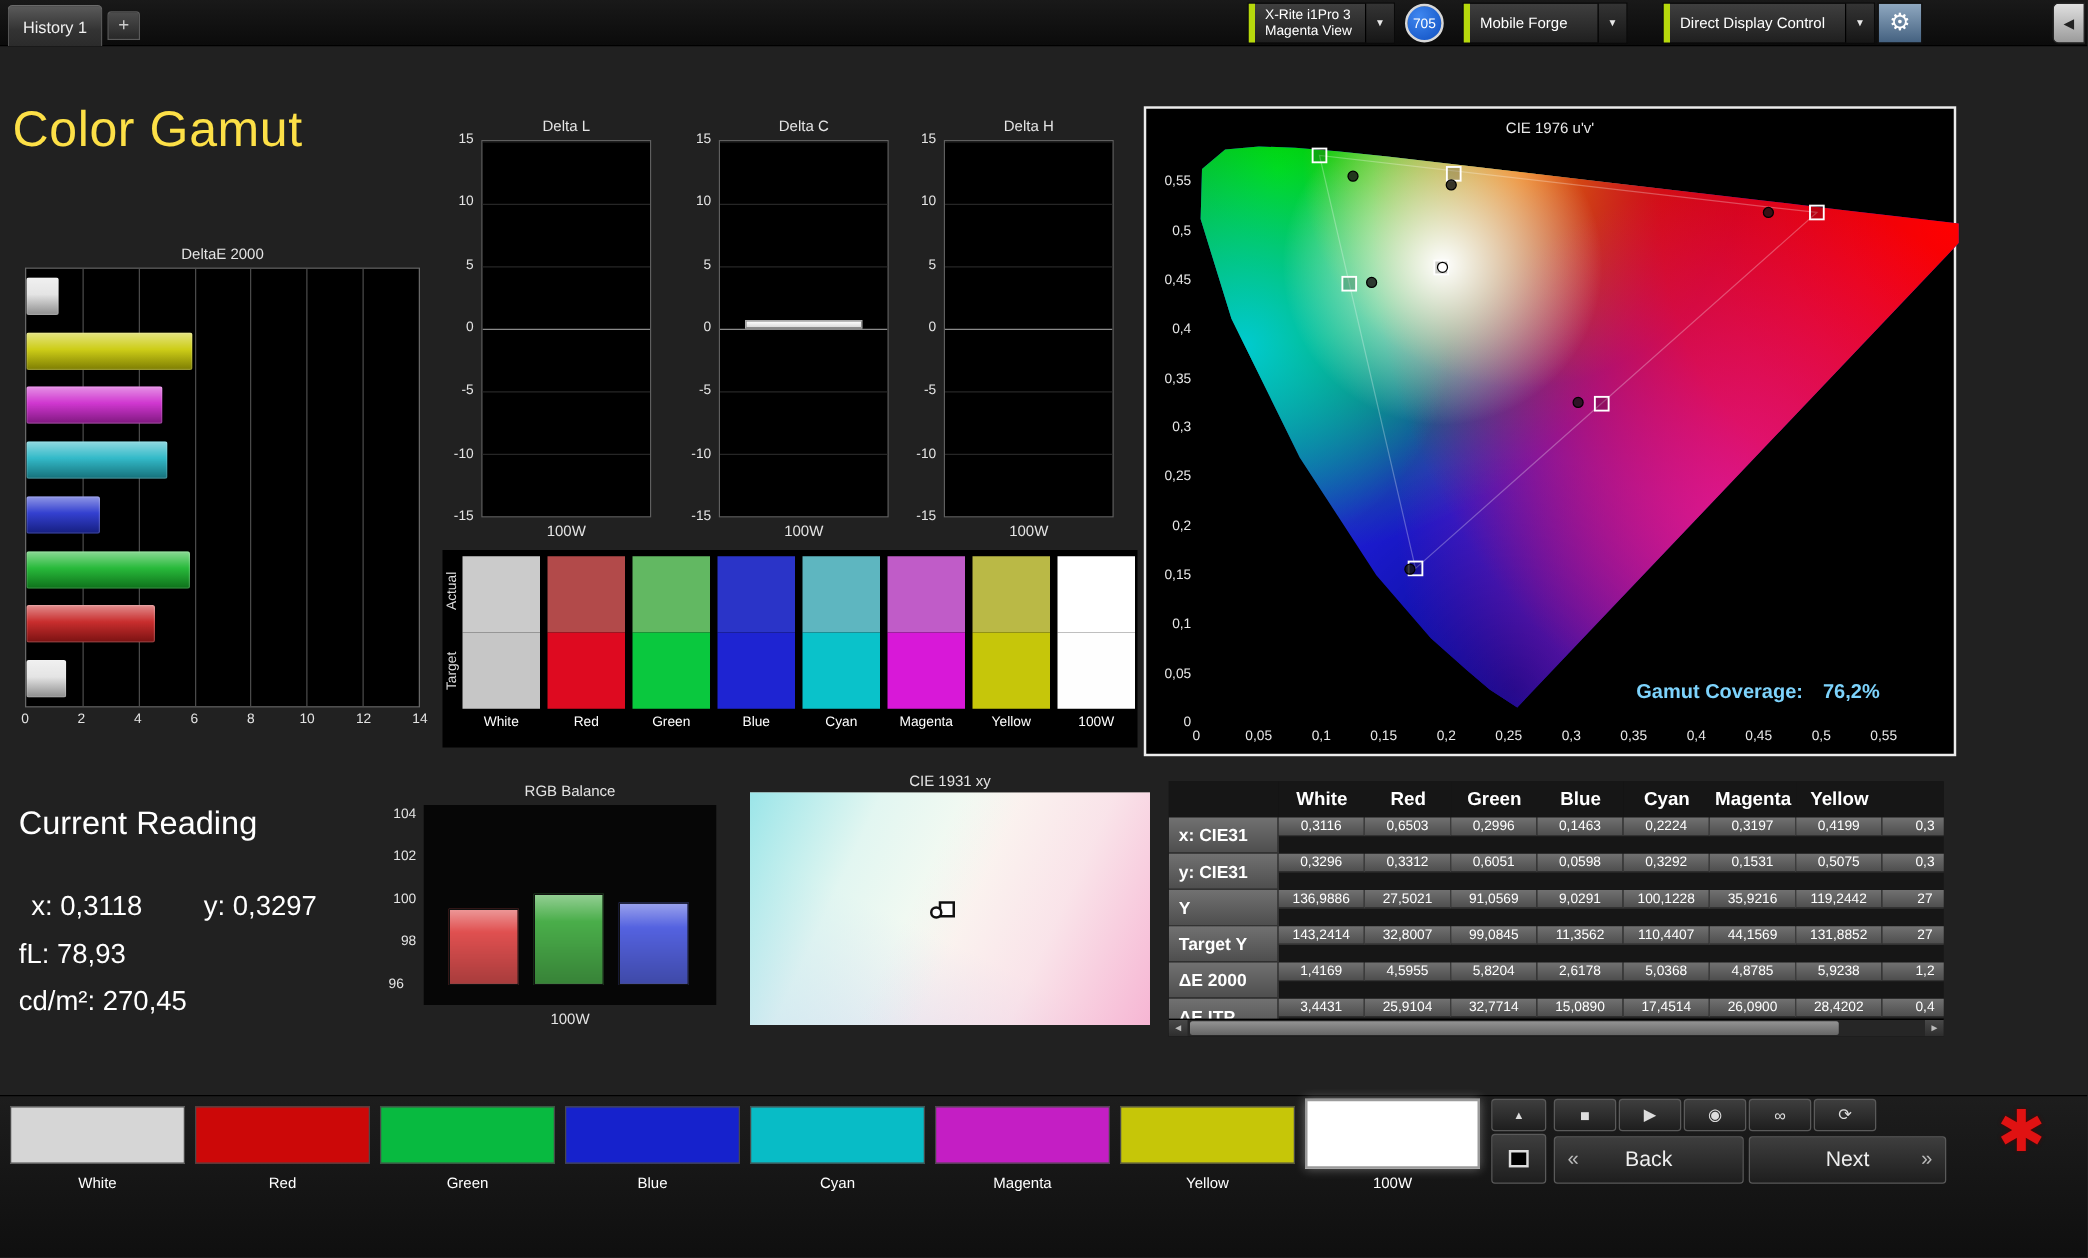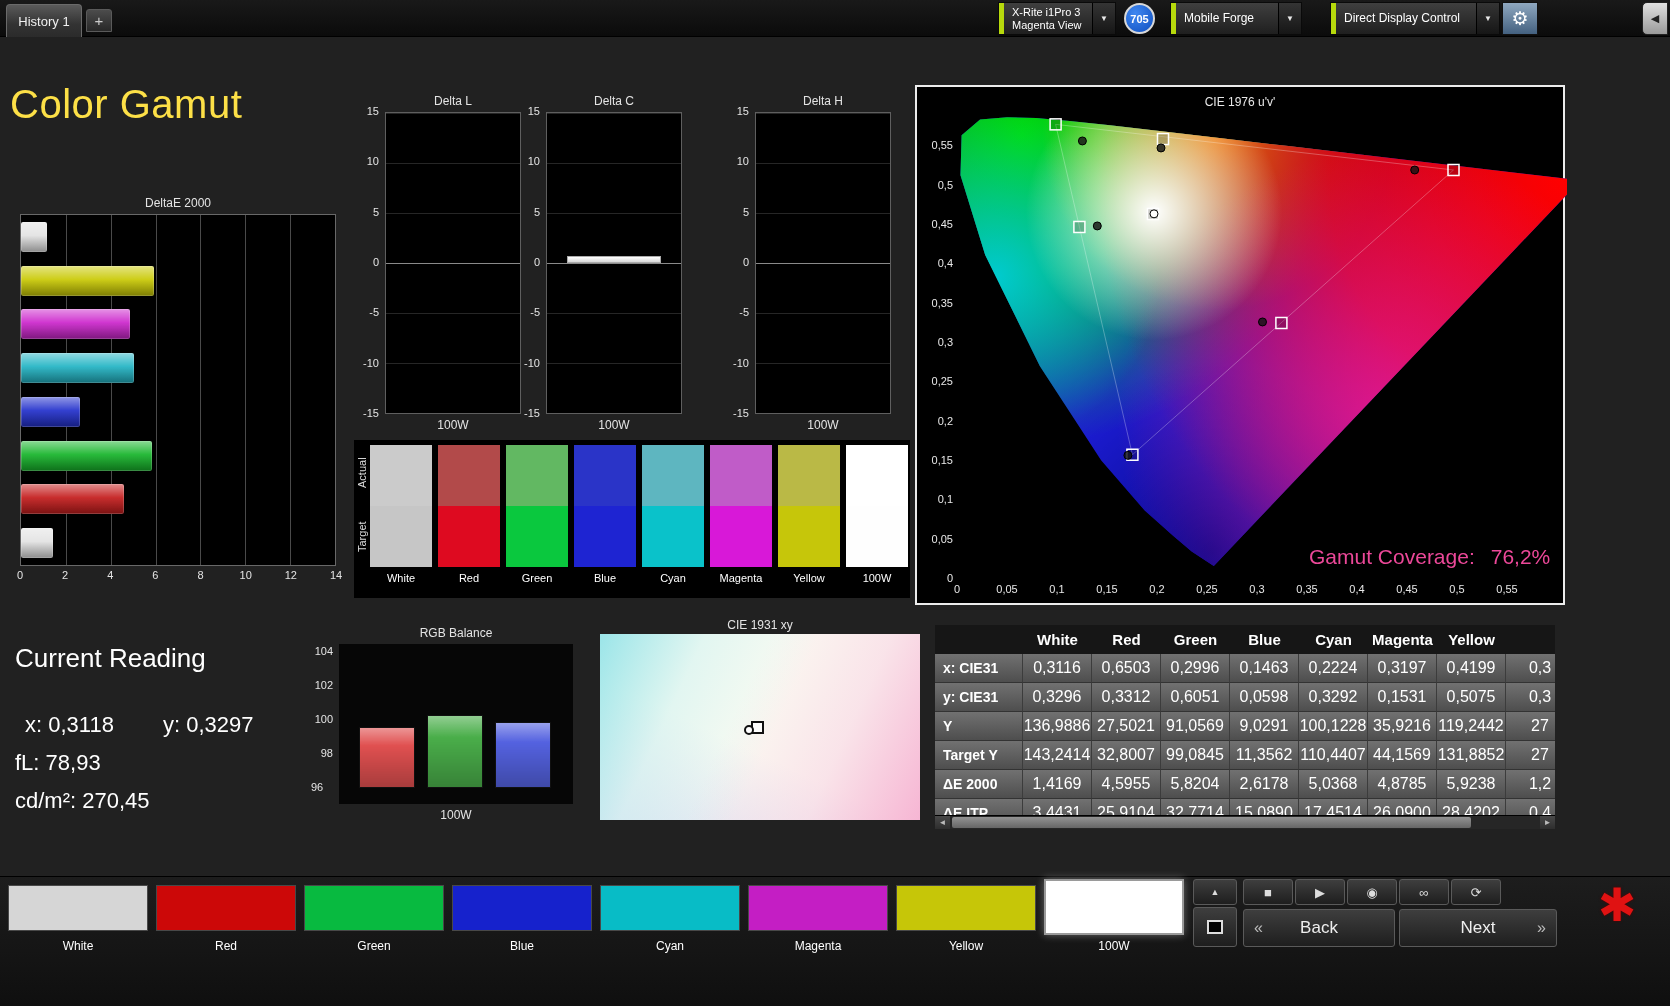--- a/index.html
+++ b/index.html
@@ -8,21 +8,21 @@
 
 
 #topbar{position:absolute;left:0;top:0;width:1670px;height:37px;background:linear-gradient(#191919,#0b0b0b);border-bottom:1px solid #000}
 #tab-history{position:absolute;left:6px;top:4px;width:76px;height:33px;background:linear-gradient(#5a5a5a,#333 60%,#2b2b2b);border:1px solid #6a6a6a;border-bottom:none;border-radius:4px 4px 0 0;color:#f0f0f0;font-size:13px;display:flex;align-items:center;justify-content:center}
 #tab-new{position:absolute;left:86px;top:9px;width:26px;height:23px;background:linear-gradient(#4c4c4c,#282828);border:1px solid #5a5a5a;border-radius:3px 3px 0 0;color:#ccc;font-size:15px;display:flex;align-items:center;justify-content:center}
 .dd{position:absolute;top:2px;height:33px;display:flex;align-items:stretch;background:linear-gradient(#3f3f3f,#1f1f1f);border:1px solid #0a0a0a}
 .dd-accent{width:5px;background:#b7d90c}
 .dd-text{display:flex;flex-direction:column;justify-content:center;padding:0 8px;font-size:11px;line-height:13px;color:#fff;white-space:nowrap;flex:1}
 .dd-text.single{font-size:12px}
 .dd-arrow{width:23px;display:flex;align-items:center;justify-content:center;font-size:8px;color:#e8e8e8;background:linear-gradient(#343434,#161616);border-left:1px solid #000}
-#meter-badge{position:absolute;left:1124px;top:3px;width:31px;height:31px;border-radius:50%;background:radial-gradient(circle at 35% 30%,#3f87f0,#0f4fc0);border:2px solid #d8d8d8;display:flex;align-items:center;justify-content:center;font-size:11px;font-weight:bold;color:#fff}
+#meter-badge{position:absolute;left:1124px;top:3px;width:31px;height:31px;border-radius:50%;background:radial-gradient(circle at 35% 30%,#3f87f0,#0f4fc0);border:2px solid #d8d8d8;display:flex;align-items:center;justify-content:center;font-size:11px;font-weight:normal;color:#fff}
 #gear-btn{position:absolute;left:1502px;top:2px;width:36px;height:33px;background:linear-gradient(#8fa8c0,#446180);border:1px solid #111;display:flex;align-items:center;justify-content:center;font-size:19px;color:#fff}
 #collapse-btn{position:absolute;left:1642px;top:2px;width:26px;height:33px;background:linear-gradient(#e0e0e0,#9a9a9a);border:1px solid #222;border-radius:5px 0 0 5px;display:flex;align-items:center;justify-content:center;font-size:11px;color:#222}
 
 
 #page-title{position:absolute;left:10px;top:82px;font-size:40px;color:#fde047;font-weight:400;letter-spacing:.5px}
 
 
 .ctitle{font-size:12px;color:#e4e4e4;text-align:center;height:16px}
 .xtick{position:absolute;transform:translateX(-50%);font-size:11px;color:#e4e4e4}
 .ytick{position:absolute;left:0;width:36px;text-align:right;font-size:11px;color:#e4e4e4}
@@ -52,21 +52,21 @@
 .sw-col{width:62px}
 .sw-a,.sw-t{height:61px}
 .sw-label{height:22px;display:flex;align-items:center;justify-content:center;font-size:11px;color:#fff}
 
 
 #cie-box{position:absolute;left:915px;top:85px;width:650px;height:520px;background:#000;border:2px solid #ececec}
 #cie-svg{position:absolute;left:0;top:0}
 #cie-title{position:absolute;left:0;right:0;top:8px;text-align:center;font-size:12px;color:#e8e8e8}
 .cie-xtick{position:absolute;width:40px;margin-left:-20px;text-align:center;top:496px;font-size:11px;color:#e8e8e8}
 .cie-ytick{position:absolute;left:2px;width:34px;text-align:right;font-size:11px;color:#e8e8e8}
-#coverage{position:absolute;left:392px;top:458px;font-size:21px;font-weight:normal;color:#ec4899;display:flex;gap:16px;text-shadow:0 1px 3px #000}
+#coverage{position:absolute;left:392px;top:458px;font-size:16px;font-weight:bold;color:#7dd3fc;display:flex;gap:16px;text-shadow:0 1px 3px #000}
 .cie-triangle{fill:none;stroke:rgba(255,255,255,.28);stroke-width:1}
 .cie-target{fill:rgba(0,0,0,.18);stroke:#fff;stroke-width:1.5}
 .cie-meas{fill:#141414;fill-opacity:.82;stroke:#000;stroke-width:1}
 .cie-meas-white{fill:#fff;fill-opacity:1;stroke:#000}
 
 
 #cr-title{position:absolute;left:15px;top:643px;font-size:26px;color:#fff}
 .cr-line{position:absolute;font-size:22px;color:#fff}
 
 
@@ -85,21 +85,21 @@
             linear-gradient(25deg,rgba(190,200,242,.5) 0%,rgba(255,255,255,0) 42%),
             #fbfbf2}
 #xy-marker-sq{position:absolute;left:151px;top:87px;width:13px;height:13px;border:2px solid #111;background:rgba(255,255,255,.85)}
 #xy-marker-ci{position:absolute;left:144px;top:91px;width:10px;height:10px;border:2px solid #111;border-radius:50%;background:#fff}
 
 
 #results-table{position:absolute;left:935px;top:625px;width:620px;height:204px;overflow:hidden;background:#161616}
 #rt-grid{display:grid;grid-template-columns:88px repeat(8,69px);width:640px}
 .rt-h{height:29px;display:flex;align-items:center;justify-content:center;font-size:15px;font-weight:bold;color:#fff;background:#161616}
 .rt-label{height:29px;display:flex;align-items:center;padding-left:8px;font-size:14px;font-weight:bold;color:#fff;background:linear-gradient(#717171,#4e4e4e);border-bottom:1px solid #333;border-right:1px solid #3c3c3c}
-.rt-cell{height:29px;display:flex;align-items:center;justify-content:center;font-size:16px;color:#fff;background:linear-gradient(#717171,#4e4e4e);border-bottom:1px solid #333;border-right:1px solid #3c3c3c}
+.rt-cell{height:15px;display:flex;align-items:center;justify-content:center;font-size:11px;color:#fff;background:linear-gradient(#717171,#4e4e4e);border-bottom:1px solid #333;border-right:1px solid #3c3c3c}
 #rt-scroll{position:absolute;left:0;right:0;bottom:0;height:14px;background:#262626;border-top:1px solid #000;display:flex;align-items:stretch}
 .rt-arrow{width:15px;background:linear-gradient(#484848,#2e2e2e);color:#bbb;font-size:8px;display:flex;align-items:center;justify-content:center}
 #rt-track{flex:1;position:relative;margin:1px 0}
 #rt-thumb{position:absolute;left:2px;top:0;bottom:0;width:88%;background:linear-gradient(#939393,#666);border-radius:2px}
 
 
 #toolbar{position:absolute;left:0;top:876px;width:1670px;height:130px;background:linear-gradient(#1d1d1d,#0f0f0f);border-top:1px solid #000}
 .patch{position:absolute;top:8px;width:140px;height:46px;border:1px solid #484848}
 .patch.selected{top:2px;height:56px;border:2px solid #9a9a9a;box-shadow:0 0 8px rgba(255,255,255,.35)}
 .patch-label{position:absolute;top:62px;width:140px;text-align:center;font-size:12px;color:#fff}
@@ -210,21 +210,21 @@
     </div>
   <div class="dxlabel">100W</div>
 <div class="ytick" style="top: 11px;">15</div>
     <div class="ytick" style="top: 61.3333px;">10</div>
     <div class="ytick" style="top: 111.667px;">5</div>
     <div class="ytick" style="top: 162px;">0</div>
     <div class="ytick" style="top: 212.333px;">-5</div>
     <div class="ytick" style="top: 262.667px;">-10</div>
     <div class="ytick" style="top: 313px;">-15</div>
   </div>
-<div class="dchart" id="chart-delta-c" style="left:504px;top:94px">
+<div class="dchart" id="chart-delta-c" style="left:533px;top:94px">
   <div class="ctitle">Delta C</div>
   <div class="dplot">
       <div class="hgrid" style="top: 0%;"></div>
       <div class="hgrid" style="top: 16.6667%;"></div>
       <div class="hgrid" style="top: 33.3333%;"></div>
       <div class="zeroline" style="top: 50%;"></div>
       <div class="hgrid" style="top: 66.6667%;"></div>
       <div class="hgrid" style="top: 83.3333%;"></div>
       <div class="hgrid" style="top: 100%;"></div>
       <div class="dbar" style="height: 7.04667px; bottom: 50%;"></div>

